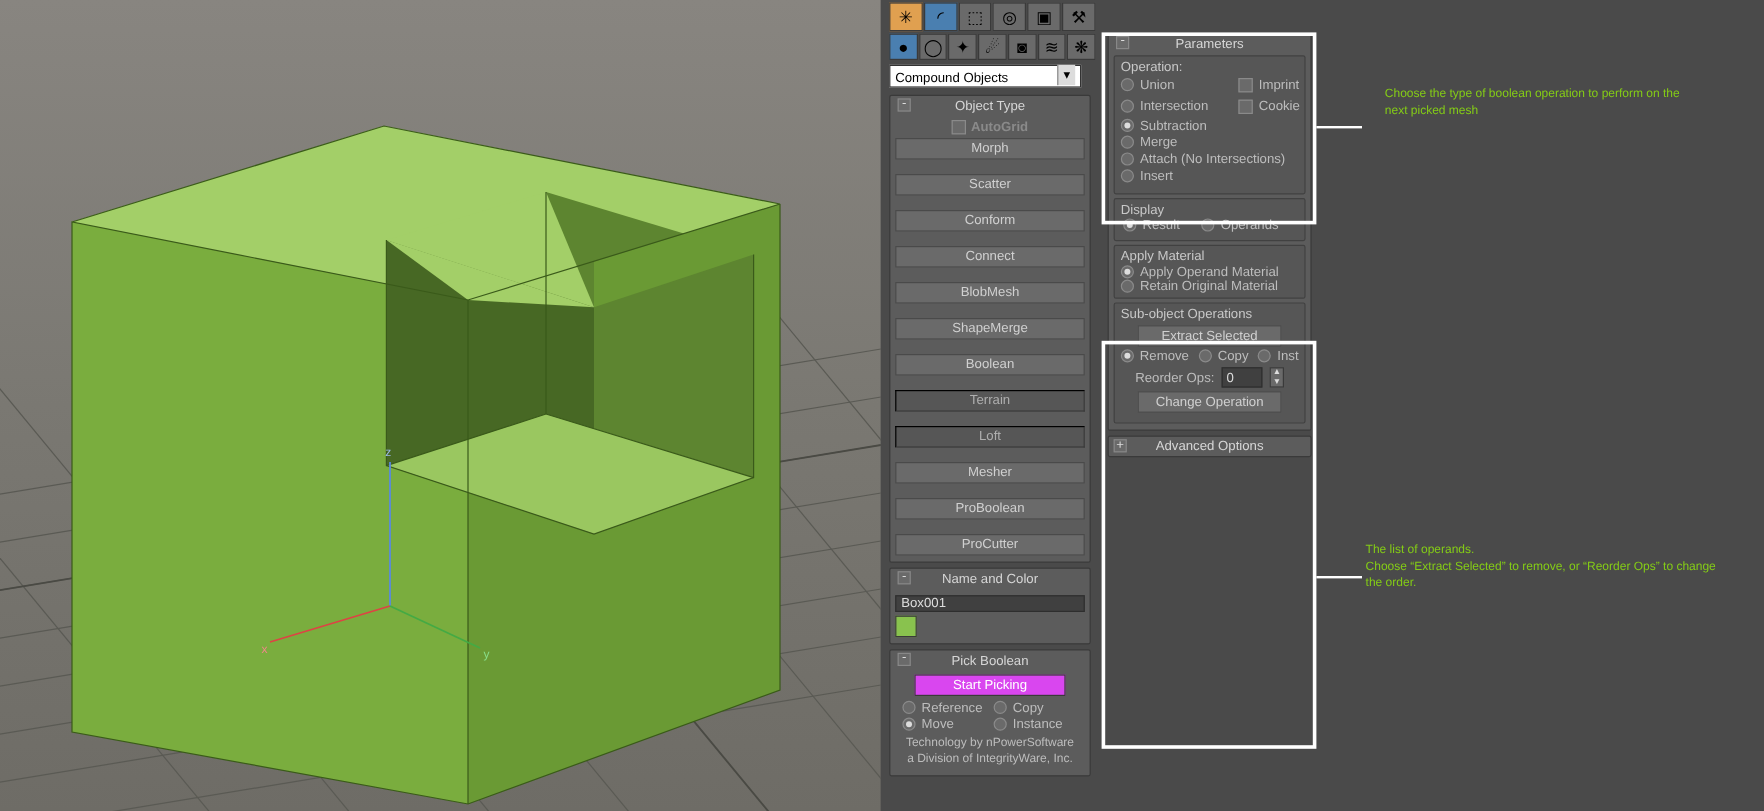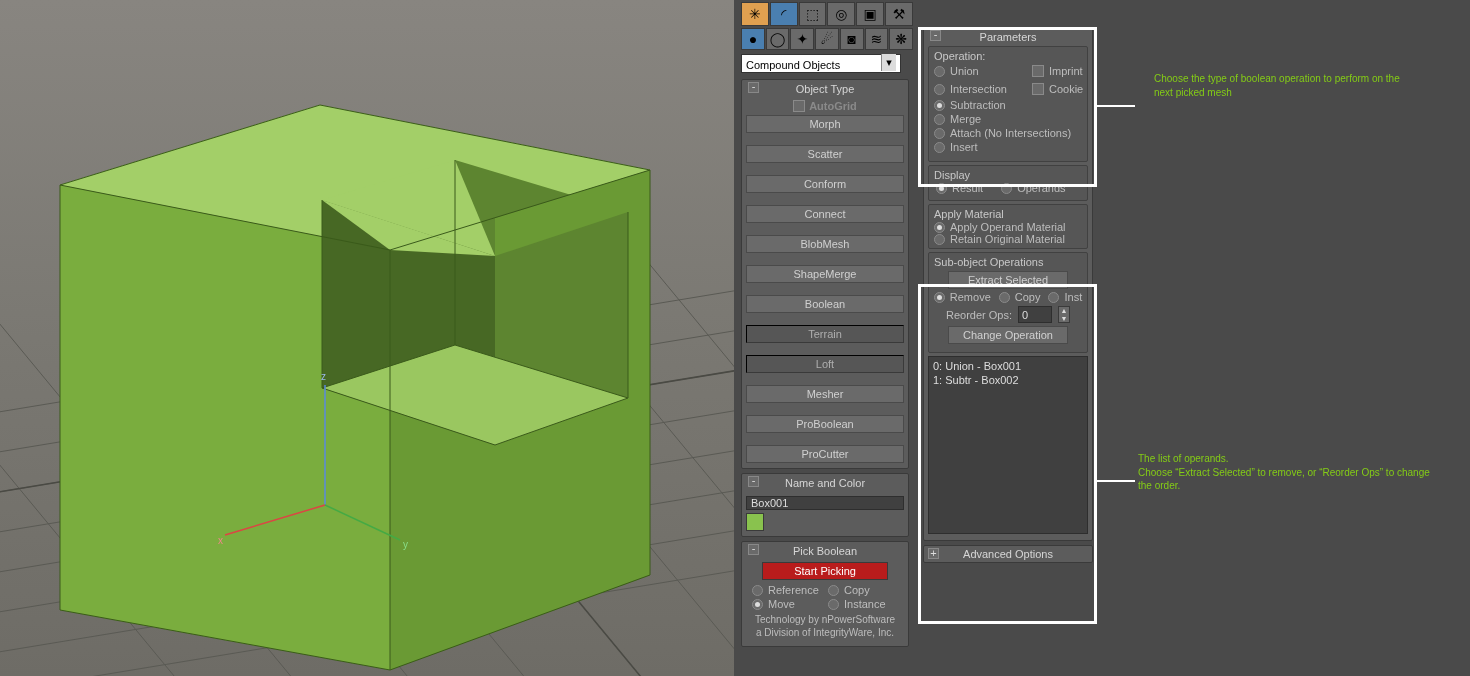--- a/index.html
+++ b/index.html
@@ -61,26 +61,26 @@
   .ot-btn.sunken { background: #565656; border: 1px inset #3a3a3a; color:#aeaeae; }
   
   .name-row { display:flex; gap:3px; margin-top:4px;flex-direction:column; }
   .name-input {
     flex: 1; background: #404040; border: 1px solid #2e2e2e; color: #ddd;
     height: 18px; padding: 0 4px; font-size: 11px;
   }
   .swatch { width: 18px; height: 18px; background: #89c24e; border: 1px solid #3a3a3a; }
   
   .wide-btn {
-    background: #b91c1c; border: 1px solid #3a3a3a; color: #fff; font-size: 11px;
+    background: #d946ef; border: 1px solid #3a3a3a; color: #fff; font-size: 11px;
     height: 18px; display:flex; align-items:center; justify-content:center; margin: 2px 16px 4px 16px;
   }
   
   .radio-grid { display:grid; grid-template-columns: 1fr 1fr; gap:2px 6px; padding: 0 6px; }
-  .radio-row { display:flex; align-items:center; gap:5px; }
+  .radio-row { display:flex; align-items:flex-start; gap:5px; }
   .radio { width:11px; height:11px; border-radius:50%; border:1px solid #8a8a8a; background:#6a6a6a; position:relative; }
   .radio.on::after { content:""; position:absolute; inset:2px; background:#ddd; border-radius:50%; }
   
   .tech-credit { color:#bdbdbd; font-size:10px; text-align:center; padding:4px 6px 2px 6px; line-height:1.25; }
   
   
   .rp { position: absolute; left: 189px; top: 27px; width: 172px; }
   .fieldset {
     border: 1px solid #414141; border-radius: 2px; padding: 4px 5px 6px 5px;
     margin-bottom: 3px; position: relative; background: #565656;
@@ -459,24 +459,20 @@
           <span class="spin-arrows">
               <div>▲</div>
               <div>▼</div>
             </span>
         </div>
         <div class="thin-btn">
             <span>Change Operation</span>
           </div>
       </div>
 
-      <div class="op-listbox">
-        <div>0: Union - Box001</div>
-        <div>1: Subtr - Box002</div>
-      </div>
     </div>
 
     <div class="adv-title">
       <span class="plus">+</span>
       <span>Advanced Options</span>
     </div>
   </div>
 
   <div class="bracket" style="left:184px; top:27px; width:179px; height:160px; border-bottom:3px solid #fff; border-top:3px solid #fff; border-left:3px solid #fff; border-right:3px solid #fff;"></div>
   <div class="bracket" style="left:184px; top:284px; width:179px; height:340px;"></div>

